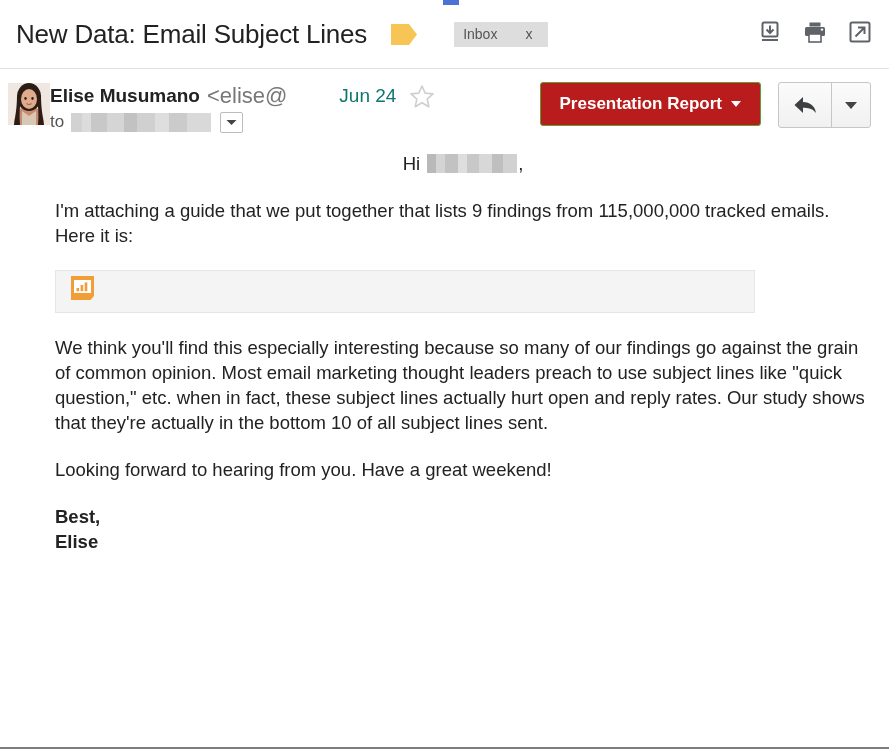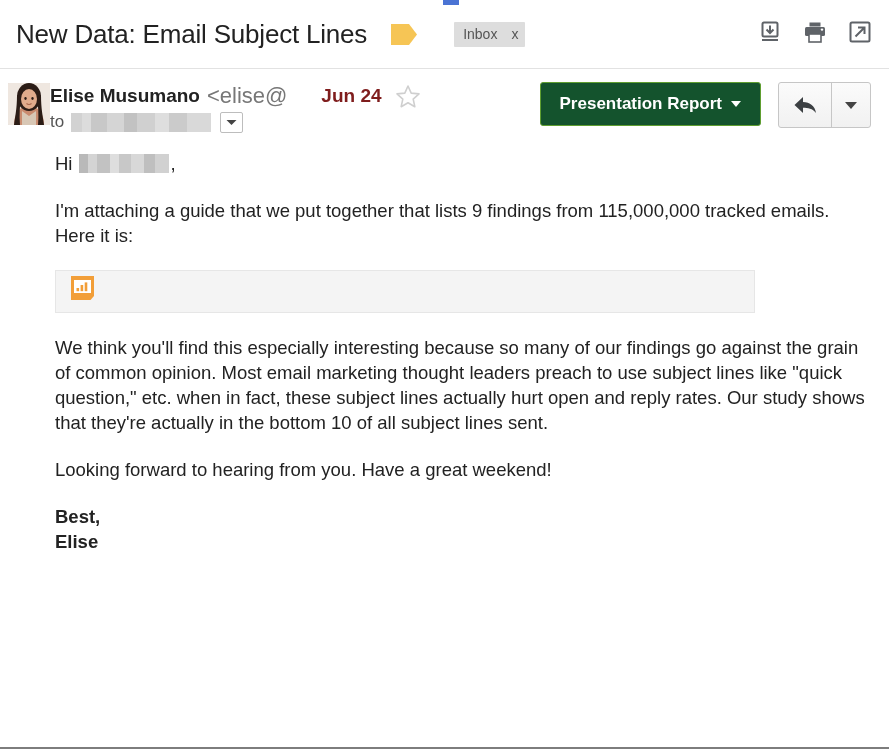--- a/index.html
+++ b/index.html
@@ -49,24 +49,24 @@
     margin-left: 24px;
     background: #f6c champion;
     flex: none;
   }
   .tag-flag svg { display: block; }
   .label-chip {
     margin-left: 37px;
     background: #dddddd;
     color: #555555;
     font-size: 14px;
-    padding: 4px 7px 5px 9px;
+    padding: 4px 16px 5px 9px;
     display: inline-flex;
     align-items: center;
-    gap: 14px;
+    gap: 28px;
     border-radius: 1px;
     white-space: nowrap;
   }
   .label-chip .chip-x {
     font-size: 14px;
     color: #555555;
   }
   .header-actions {
     margin-left: auto;
     display: flex;
@@ -116,24 +116,23 @@
   }
   .sender-email {
     font-size: 22px;
     color: #777777;
     margin-left: 7px;
     white-space: nowrap;
     overflow: hidden;
   }
   .sender-date {
     font-size: 19px;
-    color: #7f1d1d;
-    margin-left: 34px;
-    white-space: nowrap;
-    font-weight: bold;
+    color: #0f766e;
+    margin-left: 52px;
+    white-space: nowrap;
   }
   .star-icon {
     margin-left: 13px;
     flex: none;
   }
   .star-icon svg { display: block; }
 
   .to-line {
     display: flex;
     align-items: center;
@@ -171,21 +170,21 @@
 
   
   .sender-actions {
     display: flex;
     align-items: flex-start;
     gap: 17px;
     flex: none;
     padding-top: 1px;
   }
   .btn-report {
-    background: #14532d;
+    background: #b91c1c;
     border: 1px solid #5f9e30;
     border-radius: 3px;
     color: #ffffff;
     font-size: 17px;
     font-weight: bold;
     height: 44px;
     padding: 0 19px;
     display: flex;
     align-items: center;
     gap: 9px;
@@ -234,20 +233,21 @@
   
   .mail-body {
     padding: 18px 18px 0 55px;
     font-size: 18.5px;
     line-height: 25px;
     color: #222222;
     box-sizing: border-box;
   }
   .mail-body p {
     margin: 0 0 22px 0;
+    justify-content: center;
   }
   .mail-body p.tight {
     margin-bottom: 0;
   }
   .greeting {
     display: flex;
     align-items: center;
   }
   .greeting .redact-sm {
     display: inline-block;

